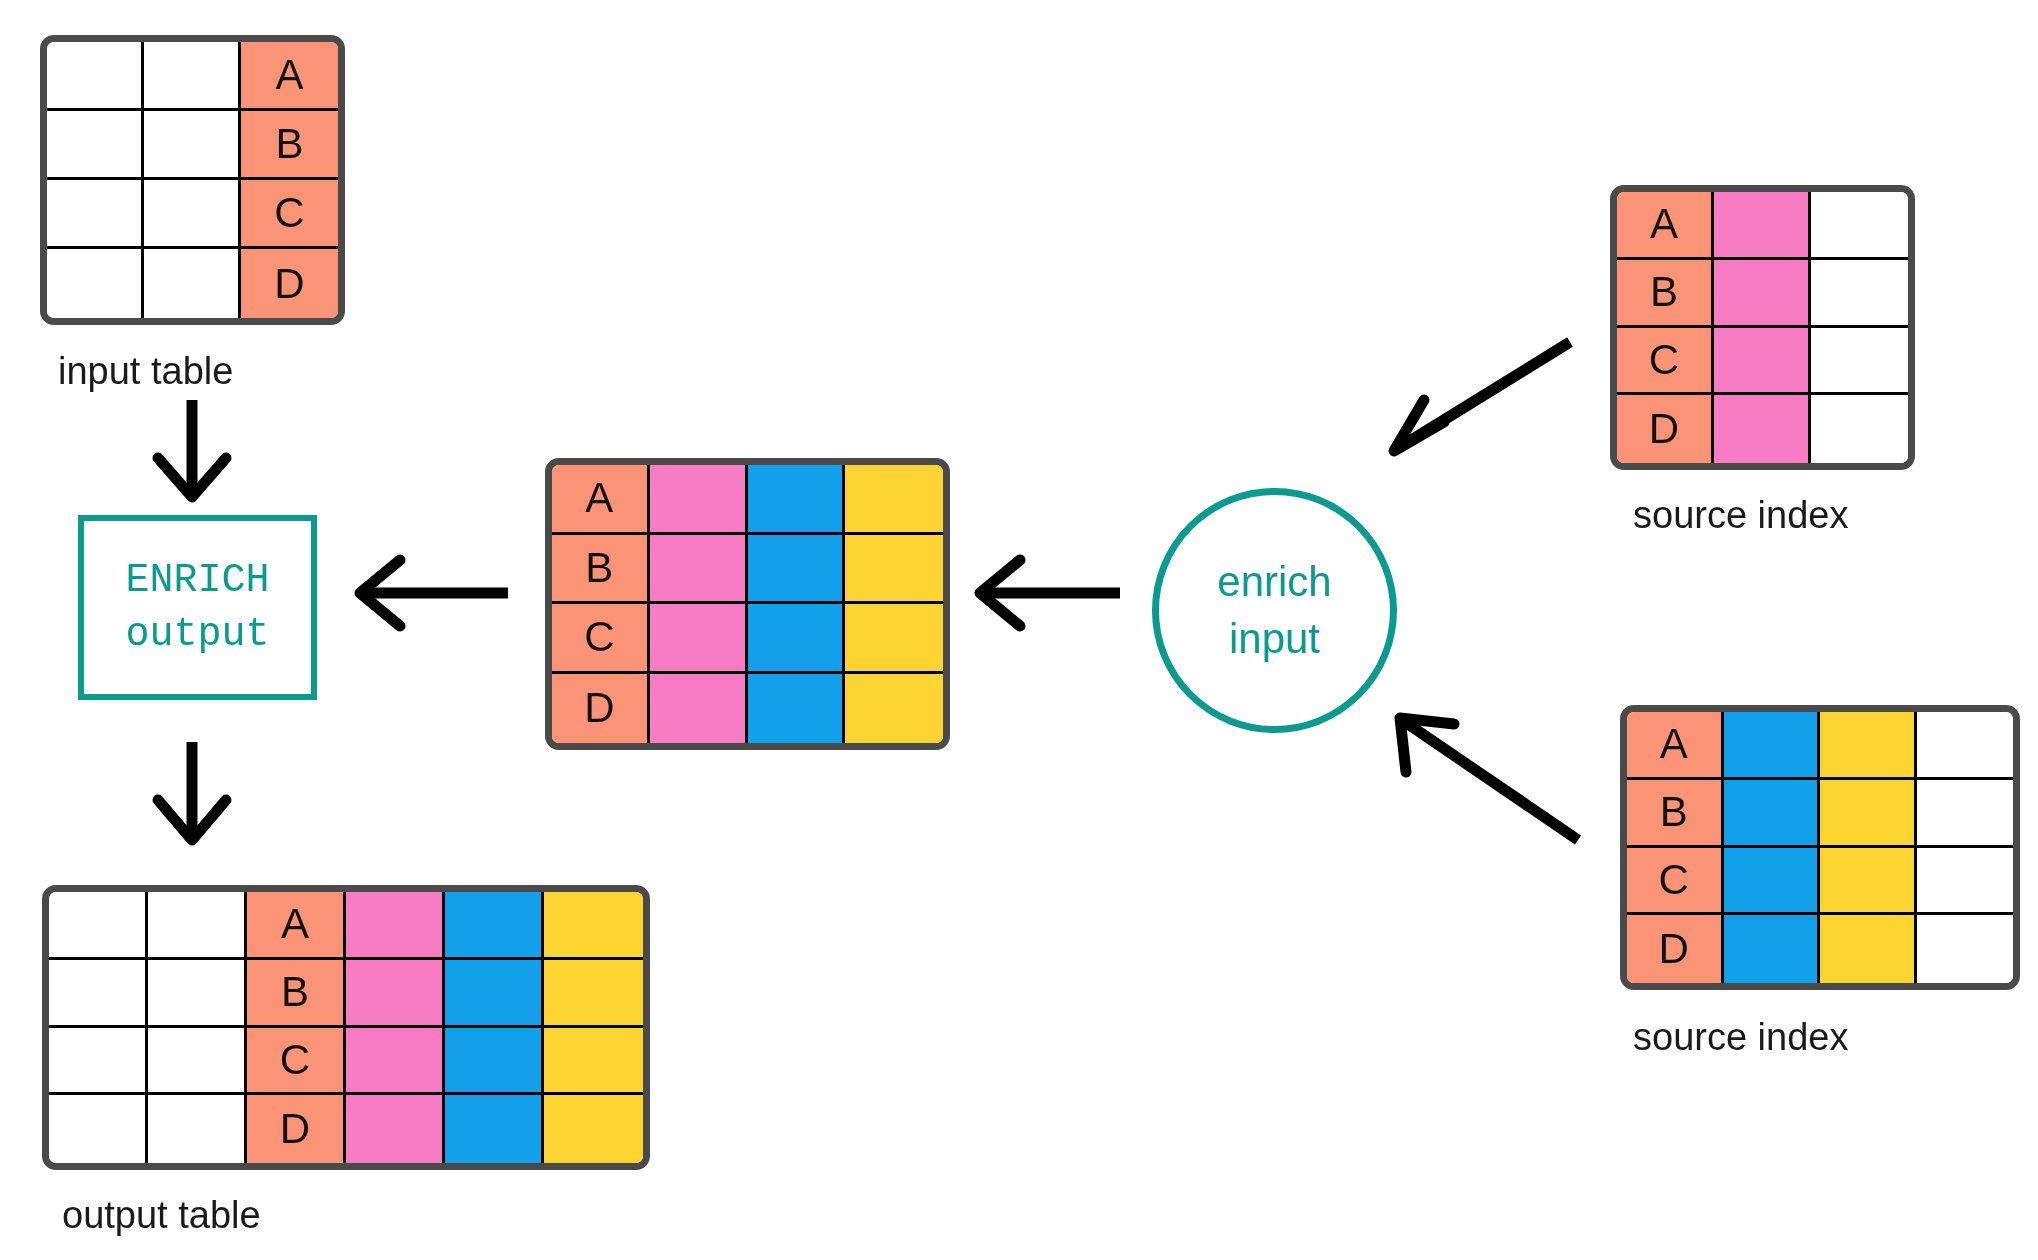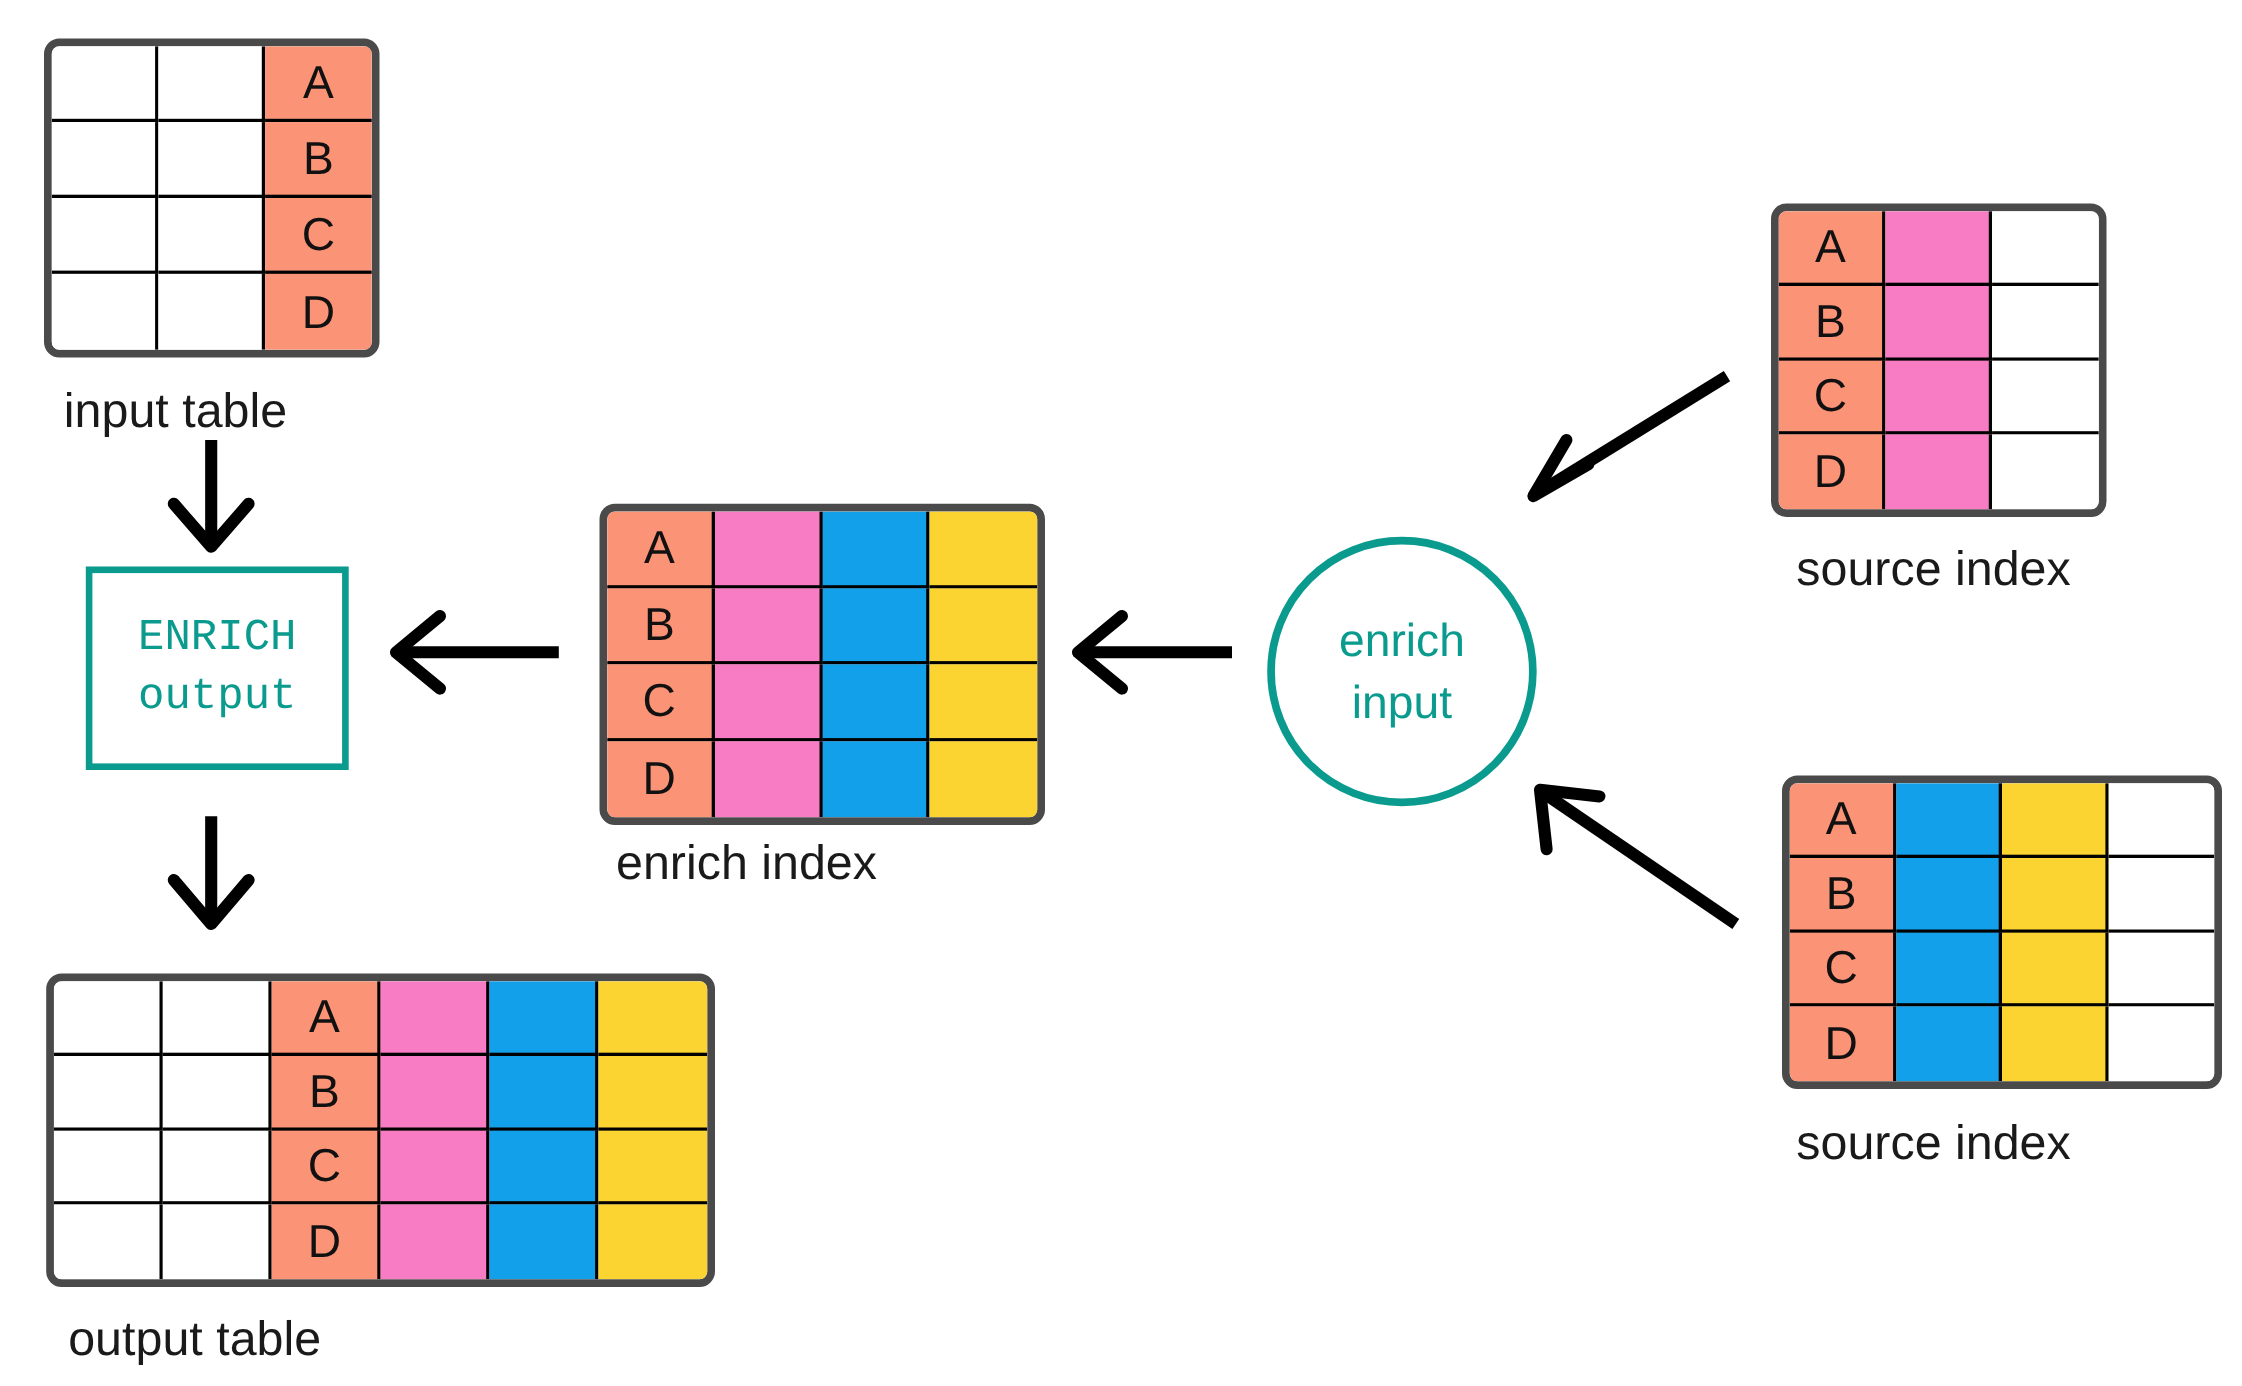--- a/index.html
+++ b/index.html
@@ -38,21 +38,21 @@
   .cell.lastrow{border-bottom:none;}
   .c-white{background:#ffffff;}
   .c-salmon{background:#fb9377;}
   .c-pink{background:#f87cc3;}
   .c-blue{background:#13a0eb;}
   .c-yellow{background:#fcd432;}
 
   
   .caption{
     position:absolute;
-    font-size:44px;
+    font-size:38px;
     color:#1a1a1a;
     white-space:nowrap;
     line-height:1;
   }
 
   
   #enrich-command{
     position:absolute;
     box-sizing:border-box;
     border:6px solid #0a9b8e;
@@ -153,21 +153,20 @@
       <div class="cell c-yellow lastcol"></div>
       <div class="cell c-salmon">C</div>
       <div class="cell c-pink"></div>
       <div class="cell c-blue"></div>
       <div class="cell c-yellow lastcol"></div>
       <div class="cell c-salmon lastrow">D</div>
       <div class="cell c-pink lastrow"></div>
       <div class="cell c-blue lastrow"></div>
       <div class="cell c-yellow lastcol lastrow"></div>
     </div>
-  <div class="caption" style="left:560px;top:763px;">enrich index</div>
 
   <div id="enrich-policy" style="left:1152px;top:488px;width:245px;height:245px;">
     <span>enrich</span>
     <span>input</span>
   </div>
 
   <div class="tbl" id="source-index-top" style="left: 1610px; top: 185px; width: 305px; height: 285px; grid-template-columns: repeat(3, 1fr); grid-template-rows: repeat(4, 1fr);">
       <div class="cell c-salmon">A</div>
       <div class="cell c-pink"></div>
       <div class="cell c-white lastcol"></div>

